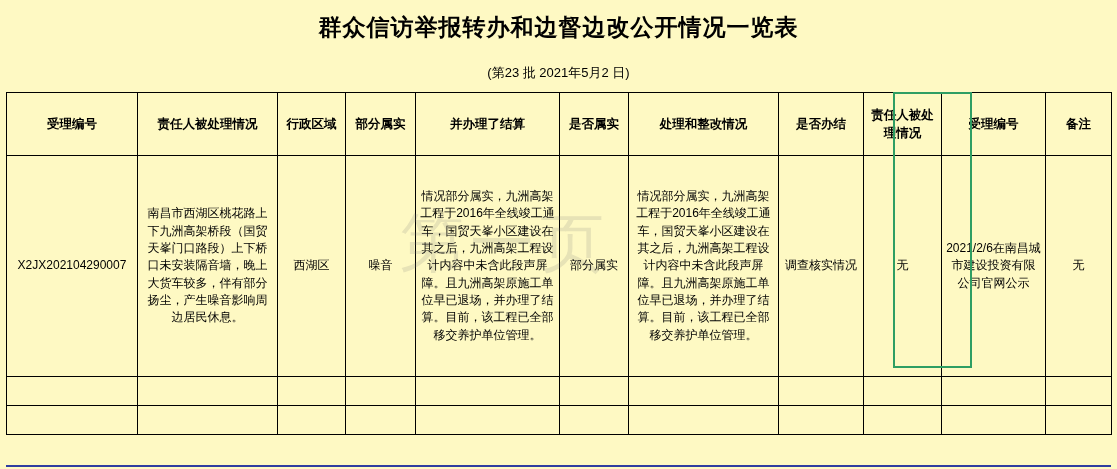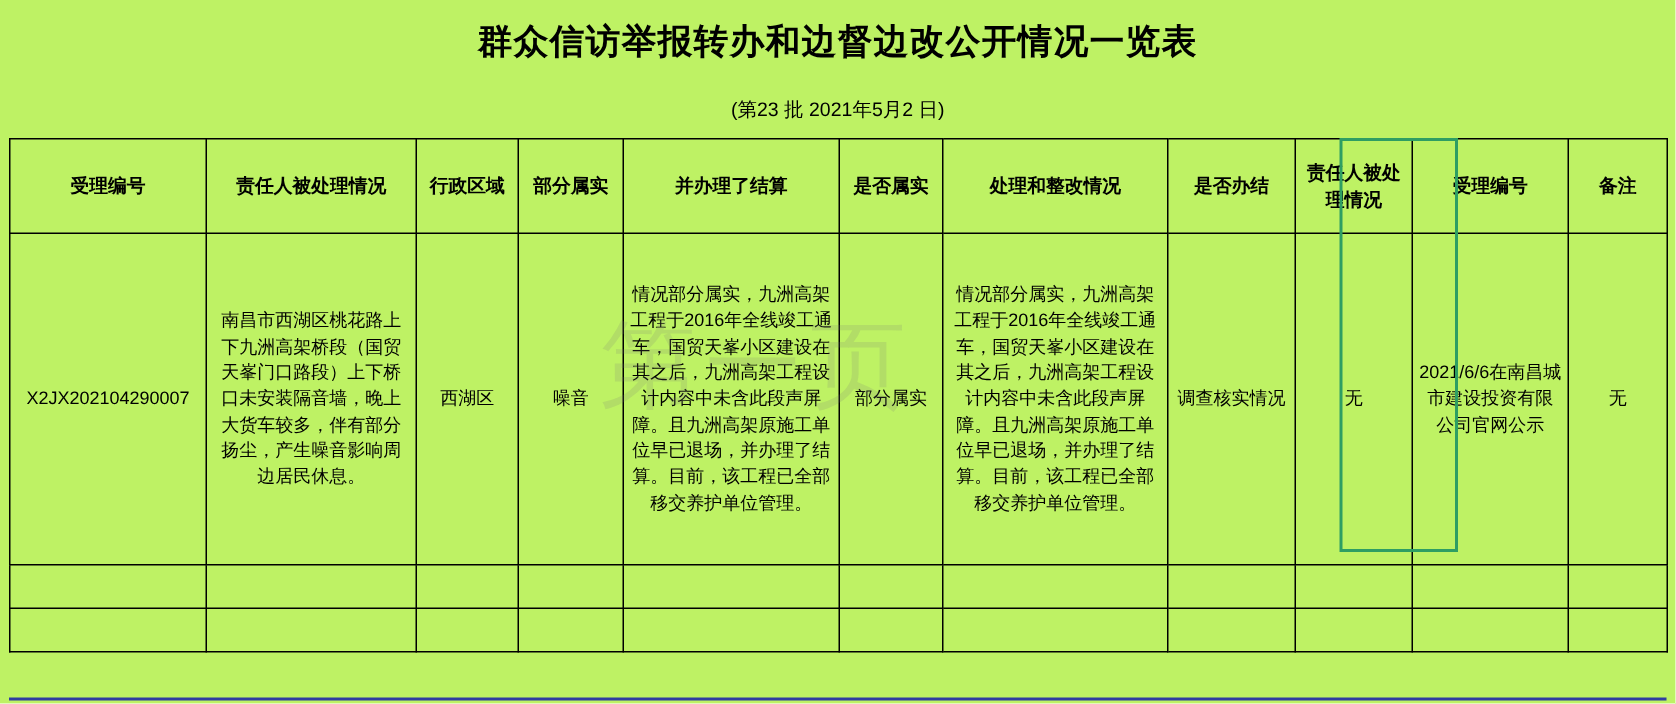--- a/index.html
+++ b/index.html
@@ -9,21 +9,21 @@
   }
   body {
     font-family: "Liberation Sans", "DejaVu Sans", sans-serif;
     color: #000000;
   }
   .page {
     position: relative;
     width: 1117px;
     height: 469px;
     overflow: hidden;
-    background: #bef264;
+    background: #fef9c3;
   }
   .title {
     text-align: center;
     font-size: 23px;
     font-weight: bold;
     letter-spacing: 1px;
     margin-top: 12px;
     color: #000;
   }
   .subtitle {
@@ -135,21 +135,21 @@
         <tr>
           <td class="body-cell">X2JX202104290007</td>
           <td class="body-cell just">南昌市西湖区桃花路上下九洲高架桥段（国贸天峯门口路段）上下桥口未安装隔音墙，晚上大货车较多，伴有部分扬尘，产生噪音影响周边居民休息。</td>
           <td class="body-cell">西湖区</td>
           <td class="body-cell">噪音</td>
           <td class="body-cell just">情况部分属实，九洲高架工程于2016年全线竣工通车，国贸天峯小区建设在其之后，九洲高架工程设计内容中未含此段声屏障。且九洲高架原施工单位早已退场，并办理了结算。目前，该工程已全部移交养护单位管理。</td>
           <td class="body-cell">部分属实</td>
           <td class="body-cell just">情况部分属实，九洲高架工程于2016年全线竣工通车，国贸天峯小区建设在其之后，九洲高架工程设计内容中未含此段声屏障。且九洲高架原施工单位早已退场，并办理了结算。目前，该工程已全部移交养护单位管理。</td>
           <td class="body-cell">调查核实情况</td>
           <td class="body-cell">无</td>
-          <td class="body-cell">2021/6/6在南昌城市建设投资有限公司官网公示</td>
+          <td class="body-cell">2021/2/6在南昌城市建设投资有限公司官网公示</td>
           <td class="body-cell">无</td>
         </tr>
         <tr>
           <td class="empty-row"></td>
           <td class="empty-row"></td>
           <td class="empty-row"></td>
           <td class="empty-row"></td>
           <td class="empty-row"></td>
           <td class="empty-row"></td>
           <td class="empty-row"></td>

